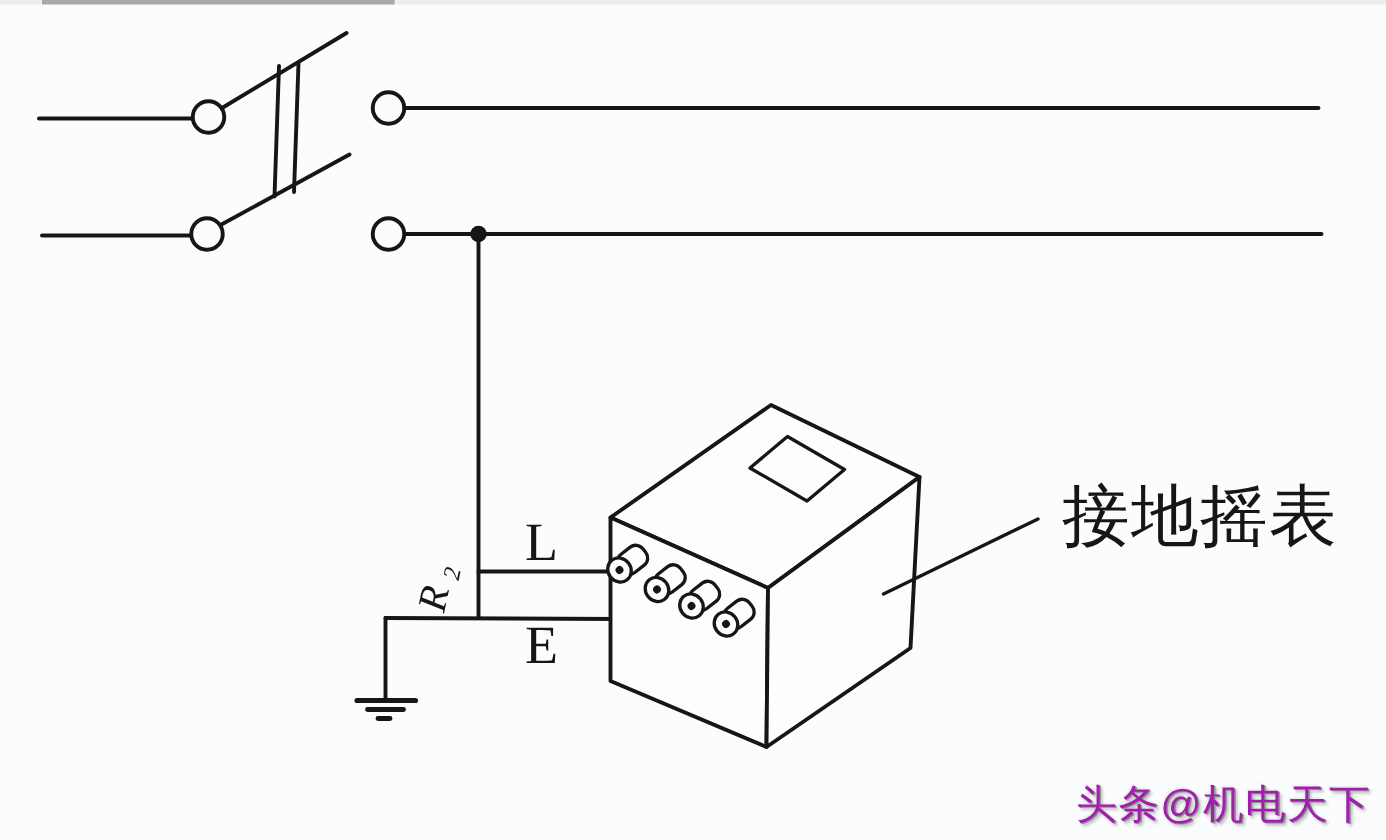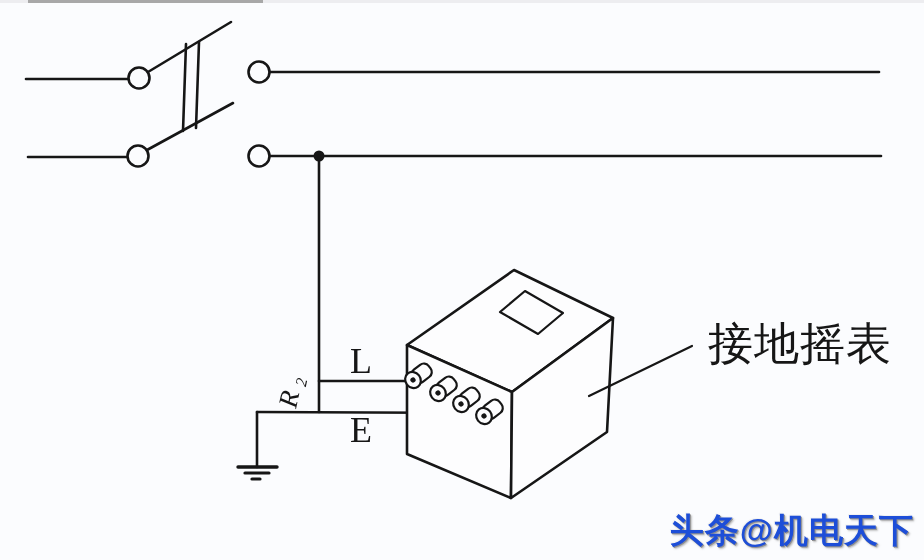--- a/index.html
+++ b/index.html
@@ -17,24 +17,24 @@
   .nofill{fill:none;}
   .blackfill{fill:#161616;stroke:none;}
   text.diagram-label{
     fill:#161616;
     font-family:"Liberation Serif","DejaVu Serif",serif;
   }
   .watermark{
     position:absolute;
     right:10px;bottom:6px;
     font-family:"Liberation Sans","DejaVu Sans",sans-serif;
-    font-weight:bold;
-    font-size:34px;
+    font-weight:normal;
+    font-size:27px;
     letter-spacing:1px;
-    color:#1d4ed8;
+    color:#a21caf;
     text-shadow:1px 1px 0 #8f8f8f, 2px 2px 2px rgba(130,130,130,0.55), -1px -1px 0 #f2f2f2;
     user-select:none;
   }
   .top-edge-band{
     position:absolute;left:0;top:0;width:924px;height:3px;background:#ededf0;
   }
   .top-edge-line{
     position:absolute;left:28px;top:0;width:235px;height:3px;background:#a8a8a8;
   }
 </style>

